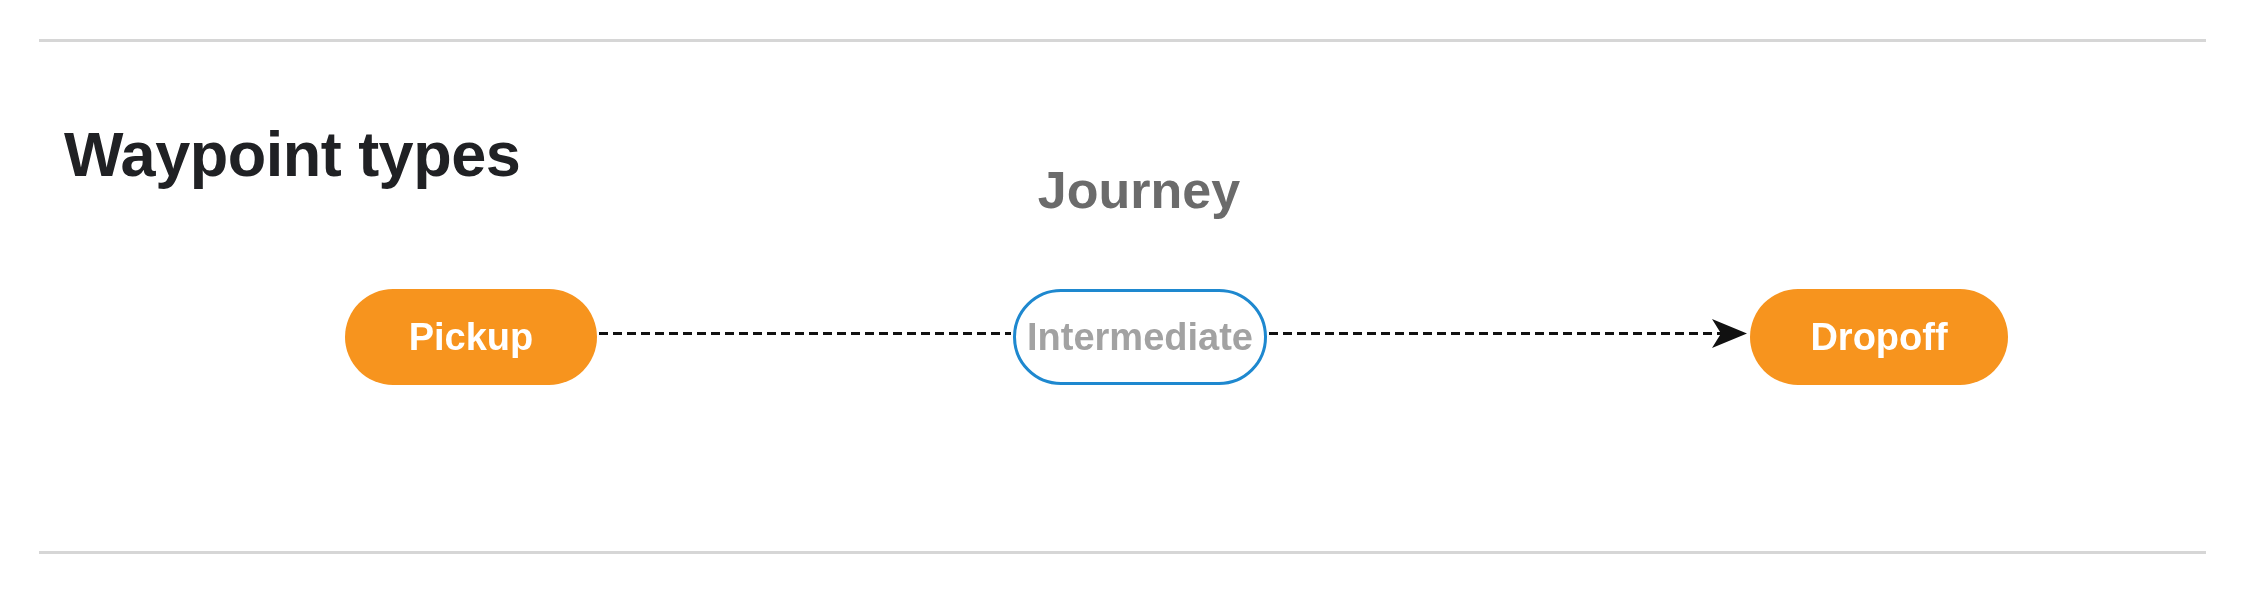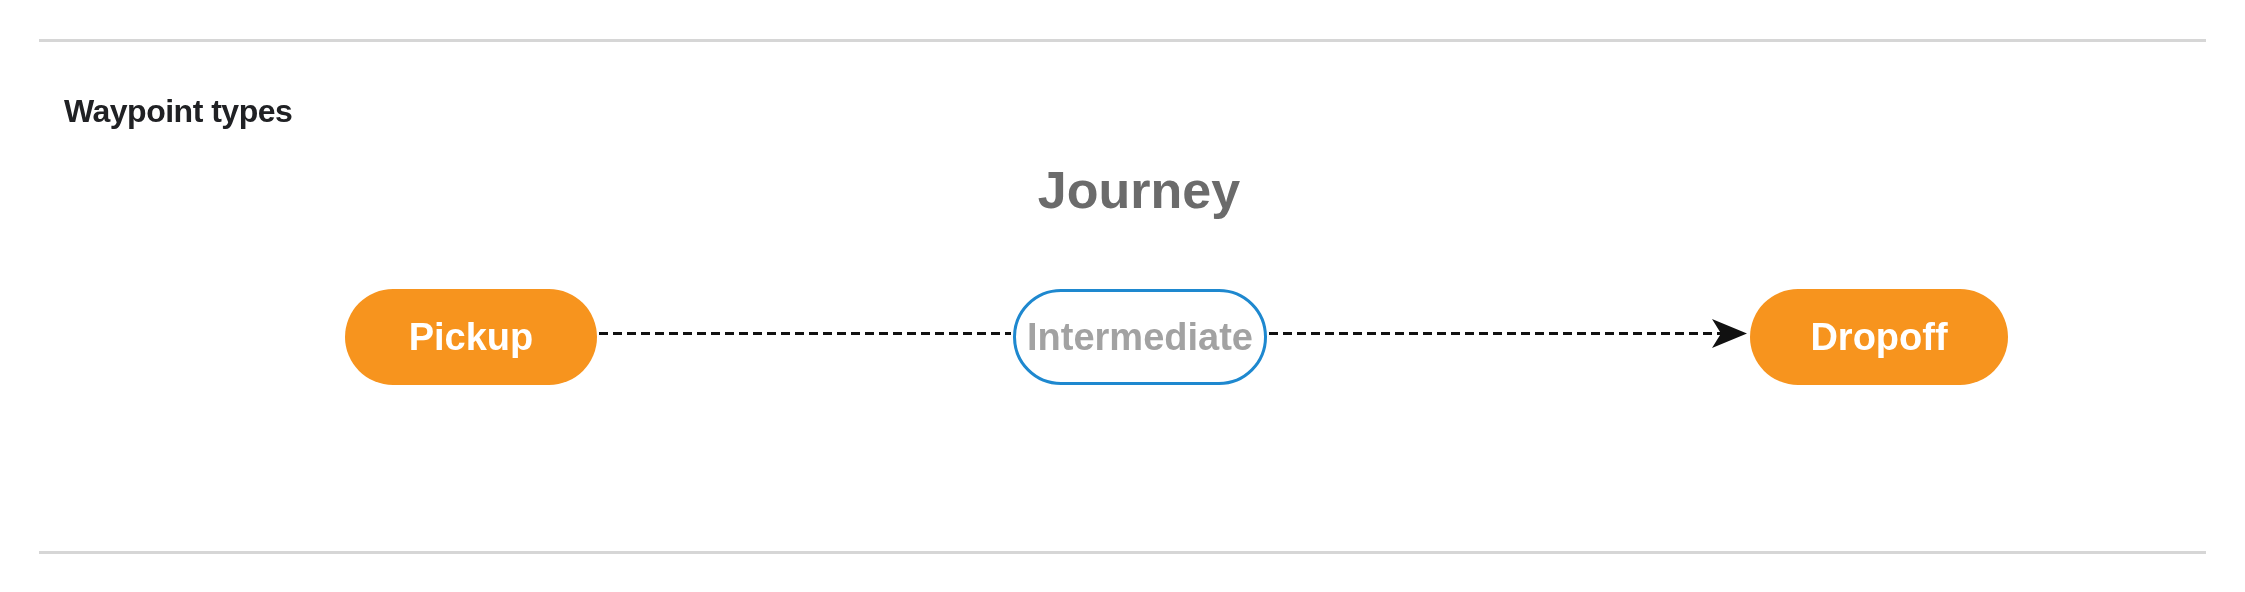--- a/index.html
+++ b/index.html
@@ -21,21 +21,21 @@
     width: 2167px;
     height: 3px;
     background: #d6d6d6;
   }
   .rule.top { top: 39px; }
   .rule.bottom { top: 551px; }
   .page-title {
     position: absolute;
     left: 64px;
     top: 66px;
-    font-size: 32px;
+    font-size: 63px;
     font-weight: bold;
     color: #202124;
     letter-spacing: -0.5px;
     white-space: nowrap;
   }
   .journey-label {
     position: absolute;
     left: 1139px;
     top: 160px;
     transform: translateX(-50%);

